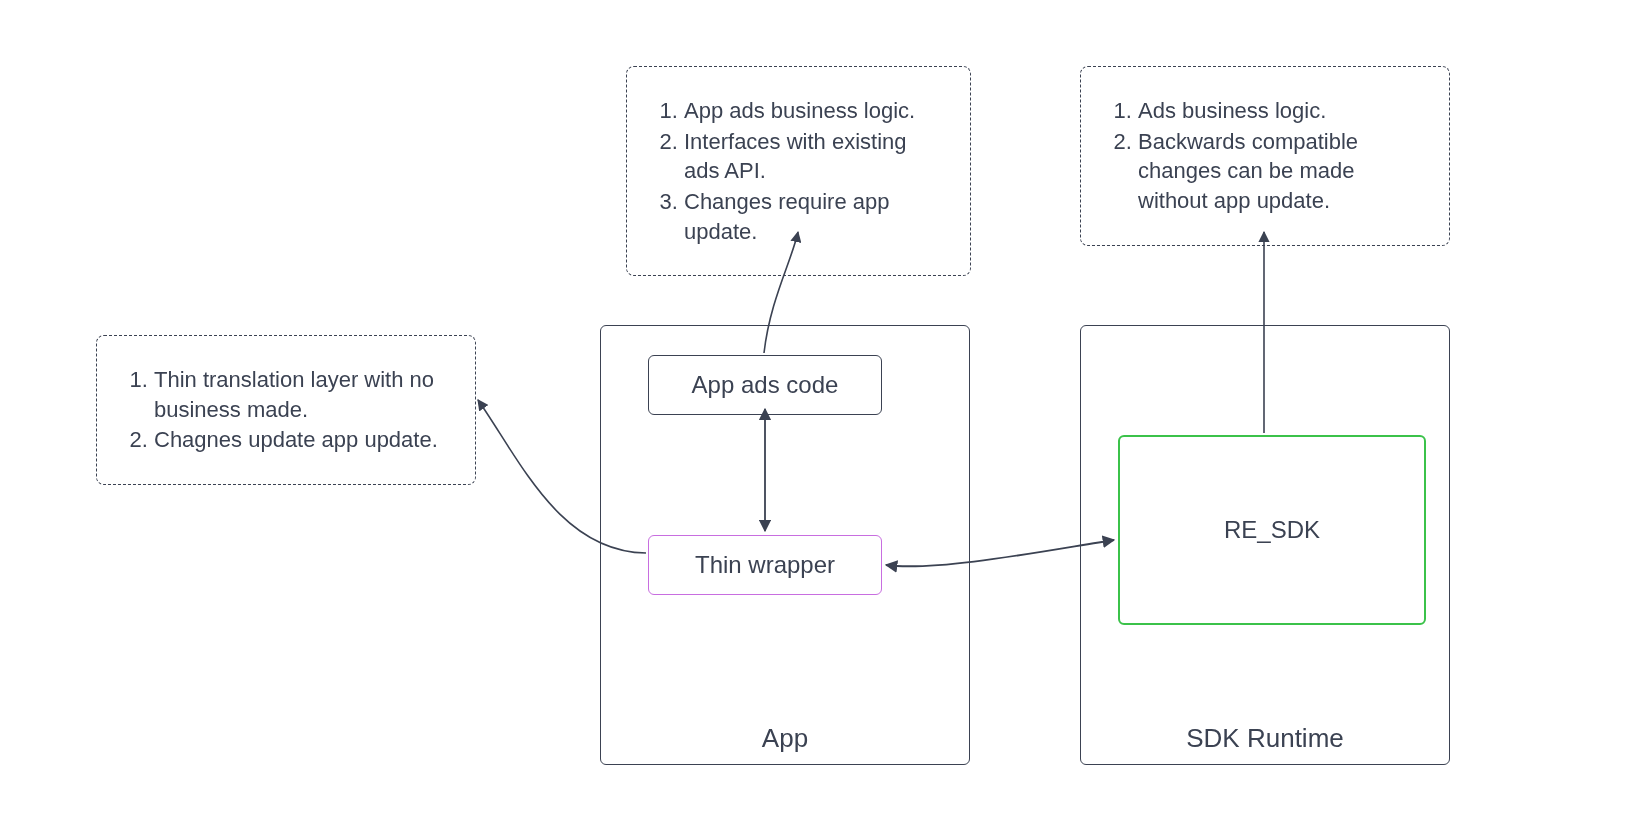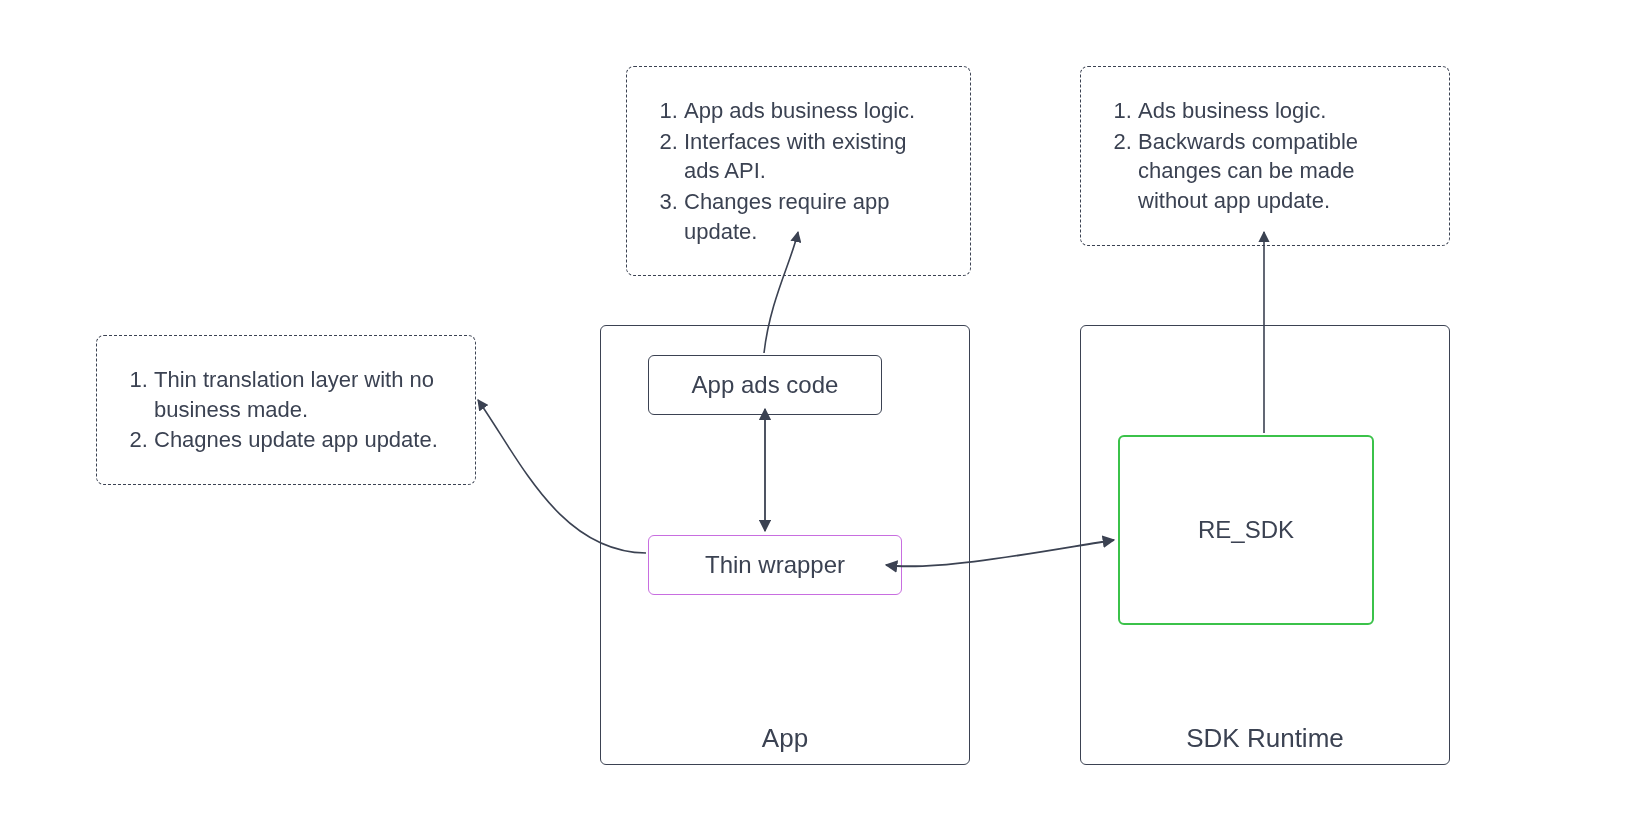--- a/index.html
+++ b/index.html
@@ -76,25 +76,25 @@
   </div>
 
   <div class="box" style="left:1080px; top:325px; width:370px; height:440px;">
     <span class="container-label">SDK Runtime</span>
   </div>
 
   <div class="node gray" style="left:648px; top:355px; width:234px; height:60px;">
     <span>App ads code</span>
   </div>
 
-  <div class="node purple" style="left:648px; top:535px; width:254px; height:60px;">
+  <div class="node purple" style="left:648px; top:535px; width:234px; height:60px;">
     <span>Thin wrapper</span>
   </div>
 
-  <div class="node green" style="left:1118px; top:435px; width:256px; height:190px;">
+  <div class="node green" style="left:1118px; top:435px; width:308px; height:190px;">
     <span>RE_SDK</span>
   </div>
 
   <div class="box dashed" style="left:96px; top:335px; width:380px;">
     <ol>
       <li>Thin translation layer with no business made.</li>
       <li>Chagnes update app update.</li>
     </ol>
   </div>
 

